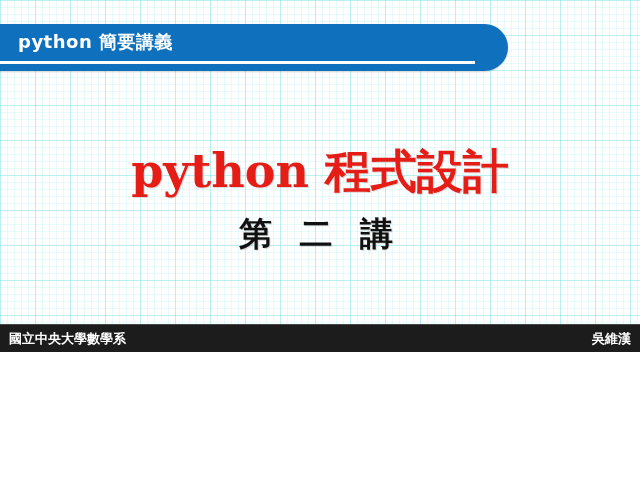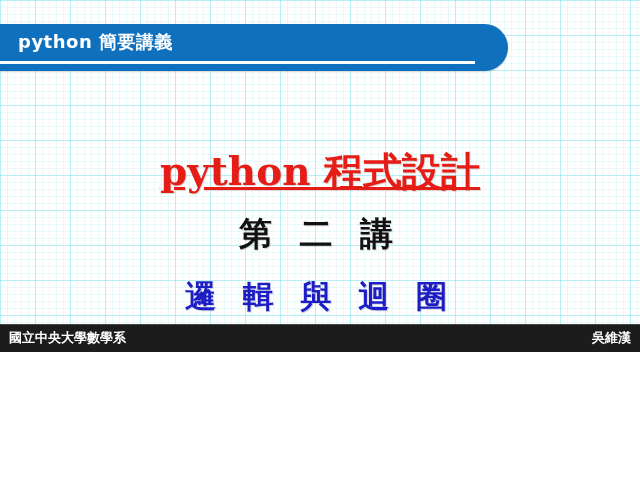--- a/index.html
+++ b/index.html
@@ -68,25 +68,24 @@
     width: 640px;
     text-align: center;
   }
   .title-line {
     white-space: nowrap;
   }
   #main-title {
     color: #e51d16;
     font-family: "DejaVu Serif", "Liberation Serif", serif;
     font-weight: bold;
-    font-size: 39px;
+    font-size: 46px;
     line-height: 46px;
     letter-spacing: 0px;
     text-shadow: 1px 1px 0 rgba(190,190,190,0.55);
-    text-decoration: underline;
   }
   #lecture-number {
     color: #111111;
     font-family: "DejaVu Sans", "Liberation Sans", sans-serif;
     font-weight: bold;
     font-size: 33px;
     line-height: 44px;
     letter-spacing: 8px;
     margin-top: 18px;
     text-shadow: 1px 1px 0 rgba(180,180,180,0.5);
@@ -105,21 +104,21 @@
   
   #footer-bar {
     position: absolute;
     left: 0;
     bottom: 0;
     width: 640px;
     height: 28px;
     background-color: #1c1c1c;
     border-top: 1px solid #444444;
     display: flex;
-    align-items: flex-end;
+    align-items: center;
     justify-content: space-between;
     box-sizing: border-box;
     padding: 0 9px;
     gap: 18px;
   }
   .footer-text {
     color: #ffffff;
     font-family: "DejaVu Sans", "Liberation Sans", sans-serif;
     font-size: 13px;
     font-weight: bold;
@@ -133,21 +132,20 @@
 <div id="slide">
 
   <div id="header-banner">
     <div id="header-title">python 簡要講義</div>
     <div id="header-rule"></div>
   </div>
 
   <div id="title-block">
     <div class="title-line" id="main-title">python 程式設計</div>
     <div class="title-line" id="lecture-number">第 二 講</div>
-    <div class="title-line" id="lecture-subject">邏 輯 與 迴 圈</div>
   </div>
 
   <div id="footer-bar">
     <div class="footer-text">國立中央大學數學系</div>
     <div class="footer-text">吳維漢</div>
   </div>
 
 </div>
 
 </body></html>

